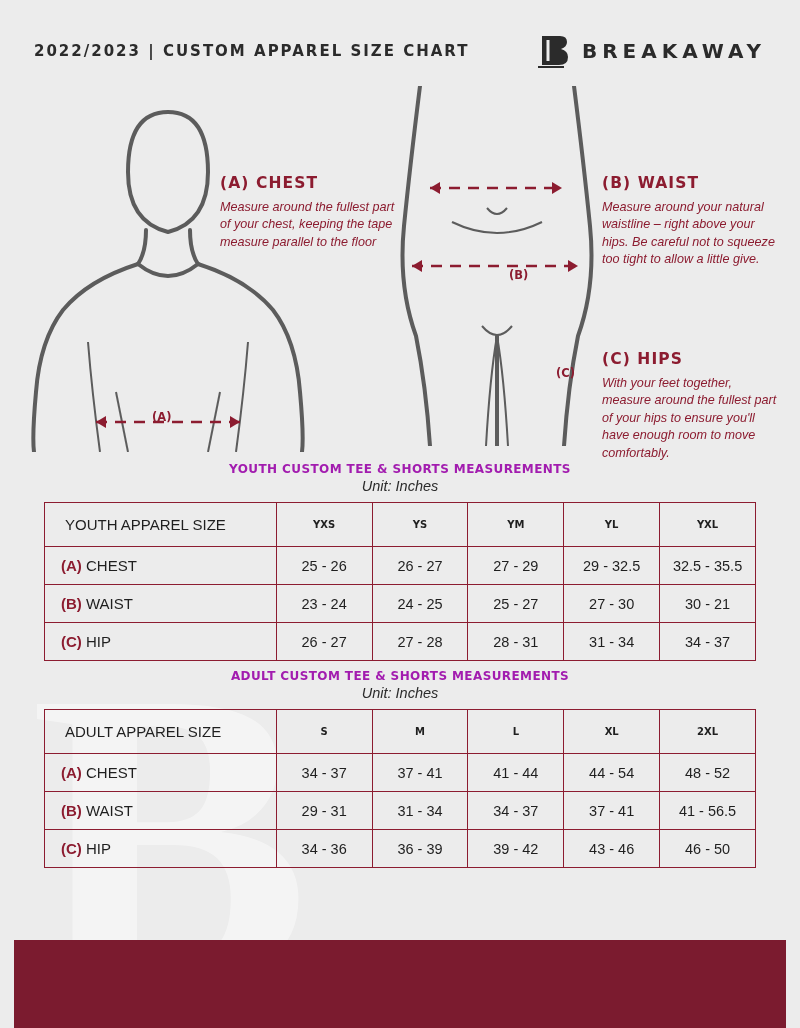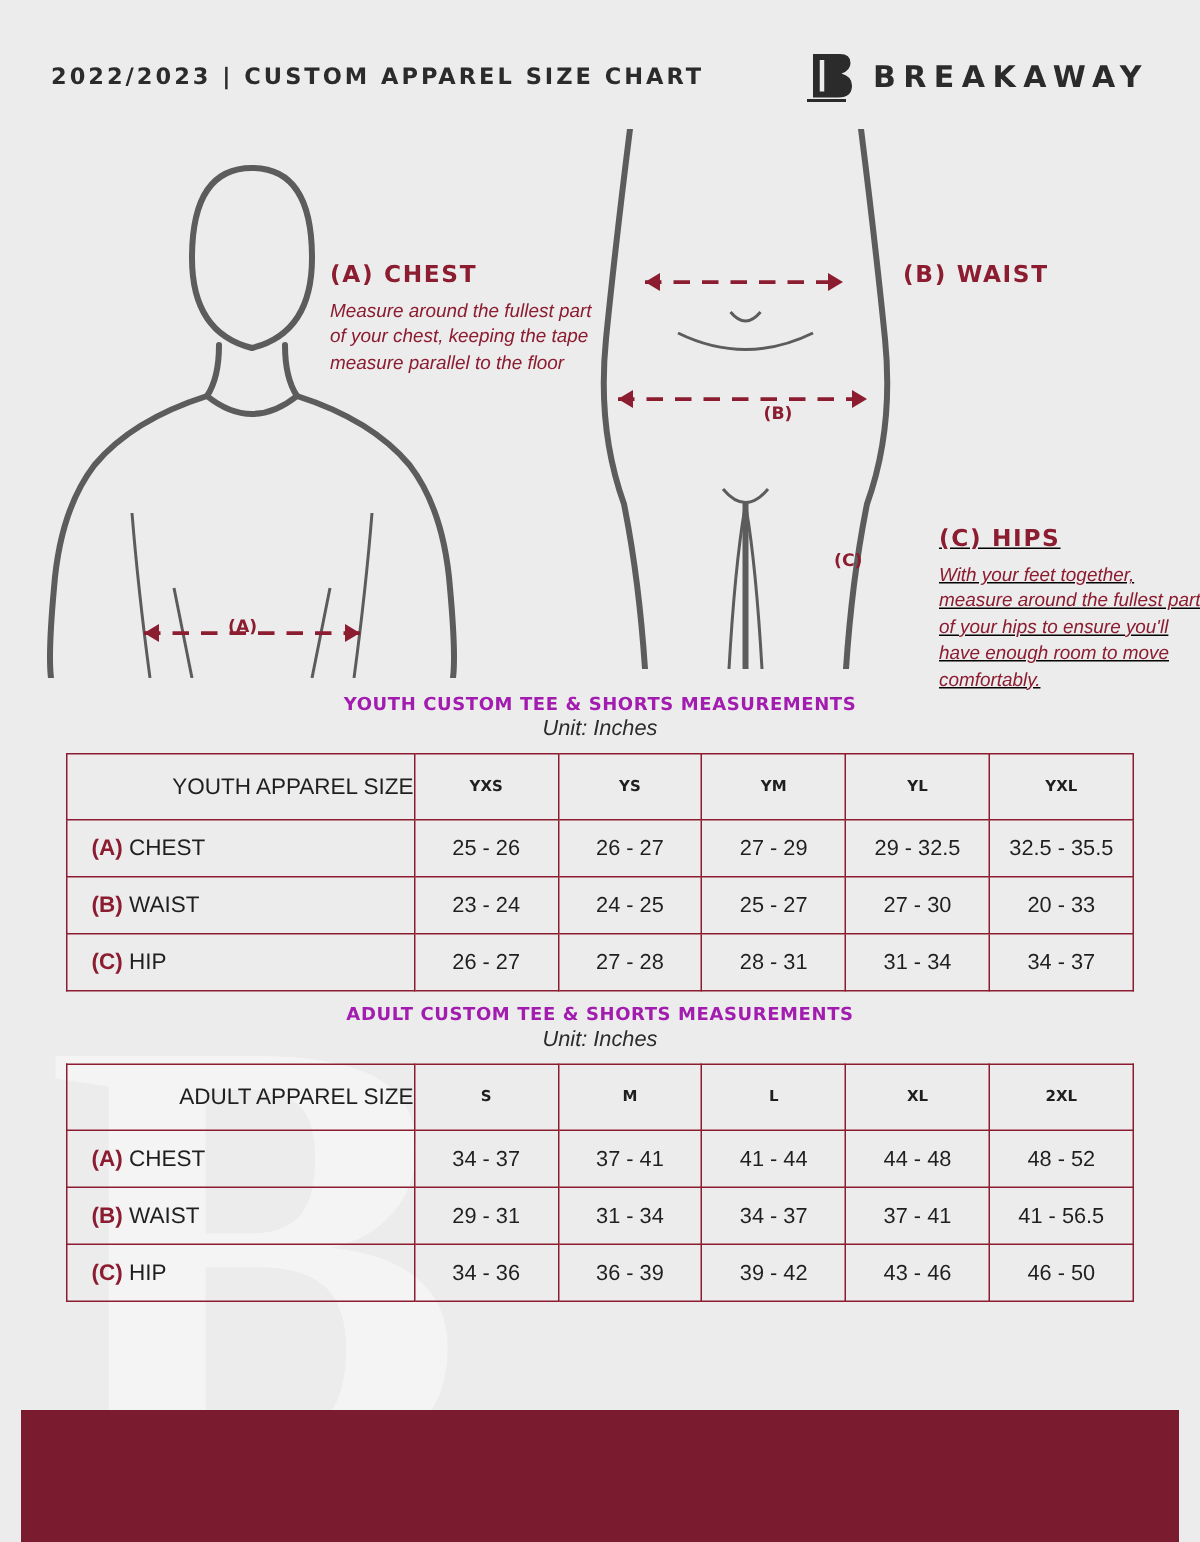--- a/index.html
+++ b/index.html
@@ -85,21 +85,21 @@
     font-family: "DejaVu Sans", sans-serif;
   }
   .callout p {
     font-size: 12.6px;
     line-height: 1.38;
     font-style: italic;
     color: #8c1c30;
   }
   .callout-chest { left: 220px; top: 100px; }
   .callout-waist { left: 602px; top: 100px; }
-  .callout-hips  { left: 626px; top: 276px; text-decoration: underline; }
+  .callout-hips  { left: 602px; top: 276px; }
 
   .tag {
     position: absolute;
     font-size: 11.5px;
     font-weight: bold;
     color: #8c1c30;
     font-family: "DejaVu Sans", sans-serif;
   }
   .tag-a { left: 152px; top: 336px; }
   .tag-b { left: 509px; top: 194px; }
@@ -139,22 +139,22 @@
   }
   table thead td {
     font-weight: bold;
     font-size: 10px;
     height: 44px;
     font-family: "DejaVu Sans", sans-serif;
   }
   table thead td.rowhead {
     font-weight: normal;
     font-size: 15px;
-    text-align: right;
-    padding-left: 5px;
+    text-align: left;
+    padding-left: 20px;
     font-family: "Liberation Sans", sans-serif;
   }
   td.rowhead {
     text-align: left;
     padding-left: 16px;
     font-size: 15px;
   }
   td.rowhead .mk {
     color: #8c1c30;
     font-weight: bold;
@@ -244,20 +244,21 @@
     <span class="tag tag-b">(B)</span>
     <span class="tag tag-c">(C)</span>
 
     <div class="callout callout-chest">
       <h3>(A) CHEST</h3>
       <p>Measure around the fullest part of your chest, keeping the tape measure parallel to the floor</p>
     </div>
 
     <div class="callout callout-waist">
       <h3>(B) WAIST</h3>
+      <p>Measure around your natural waistline – right above your hips. Be careful not to squeeze too tight to allow a little give.</p>
     </div>
 
     <div class="callout callout-hips">
       <h3>(C) HIPS</h3>
       <p>With your feet together, measure around the fullest part of your hips to ensure you'll have enough room to move comfortably.</p>
     </div>
   </div>
 
   <div class="section">
     <div class="sec-title">YOUTH CUSTOM TEE &amp; SHORTS MEASUREMENTS</div>
@@ -289,21 +290,21 @@
           <td>27 - 29</td>
           <td>29 - 32.5</td>
           <td>32.5 - 35.5</td>
         </tr>
         <tr>
           <td class="rowhead"><span class="mk">(B)</span> <span>WAIST</span></td>
           <td>23 - 24</td>
           <td>24 - 25</td>
           <td>25 - 27</td>
           <td>27 - 30</td>
-          <td>20 - 33</td>
+          <td>30 - 21</td>
         </tr>
         <tr>
           <td class="rowhead"><span class="mk">(C)</span> <span>HIP</span></td>
           <td>26 - 27</td>
           <td>27 - 28</td>
           <td>28 - 31</td>
           <td>31 - 34</td>
           <td>34 - 37</td>
         </tr>
       </tbody>
@@ -331,21 +332,21 @@
           <td>XL</td>
           <td>2XL</td>
         </tr>
       </thead>
       <tbody>
         <tr>
           <td class="rowhead"><span class="mk">(A)</span> <span>CHEST</span></td>
           <td>34 - 37</td>
           <td>37 - 41</td>
           <td>41 - 44</td>
-          <td>44 - 48</td>
+          <td>44 - 54</td>
           <td>48 - 52</td>
         </tr>
         <tr>
           <td class="rowhead"><span class="mk">(B)</span> <span>WAIST</span></td>
           <td>29 - 31</td>
           <td>31 - 34</td>
           <td>34 - 37</td>
           <td>37 - 41</td>
           <td>41 - 56.5</td>
         </tr>

